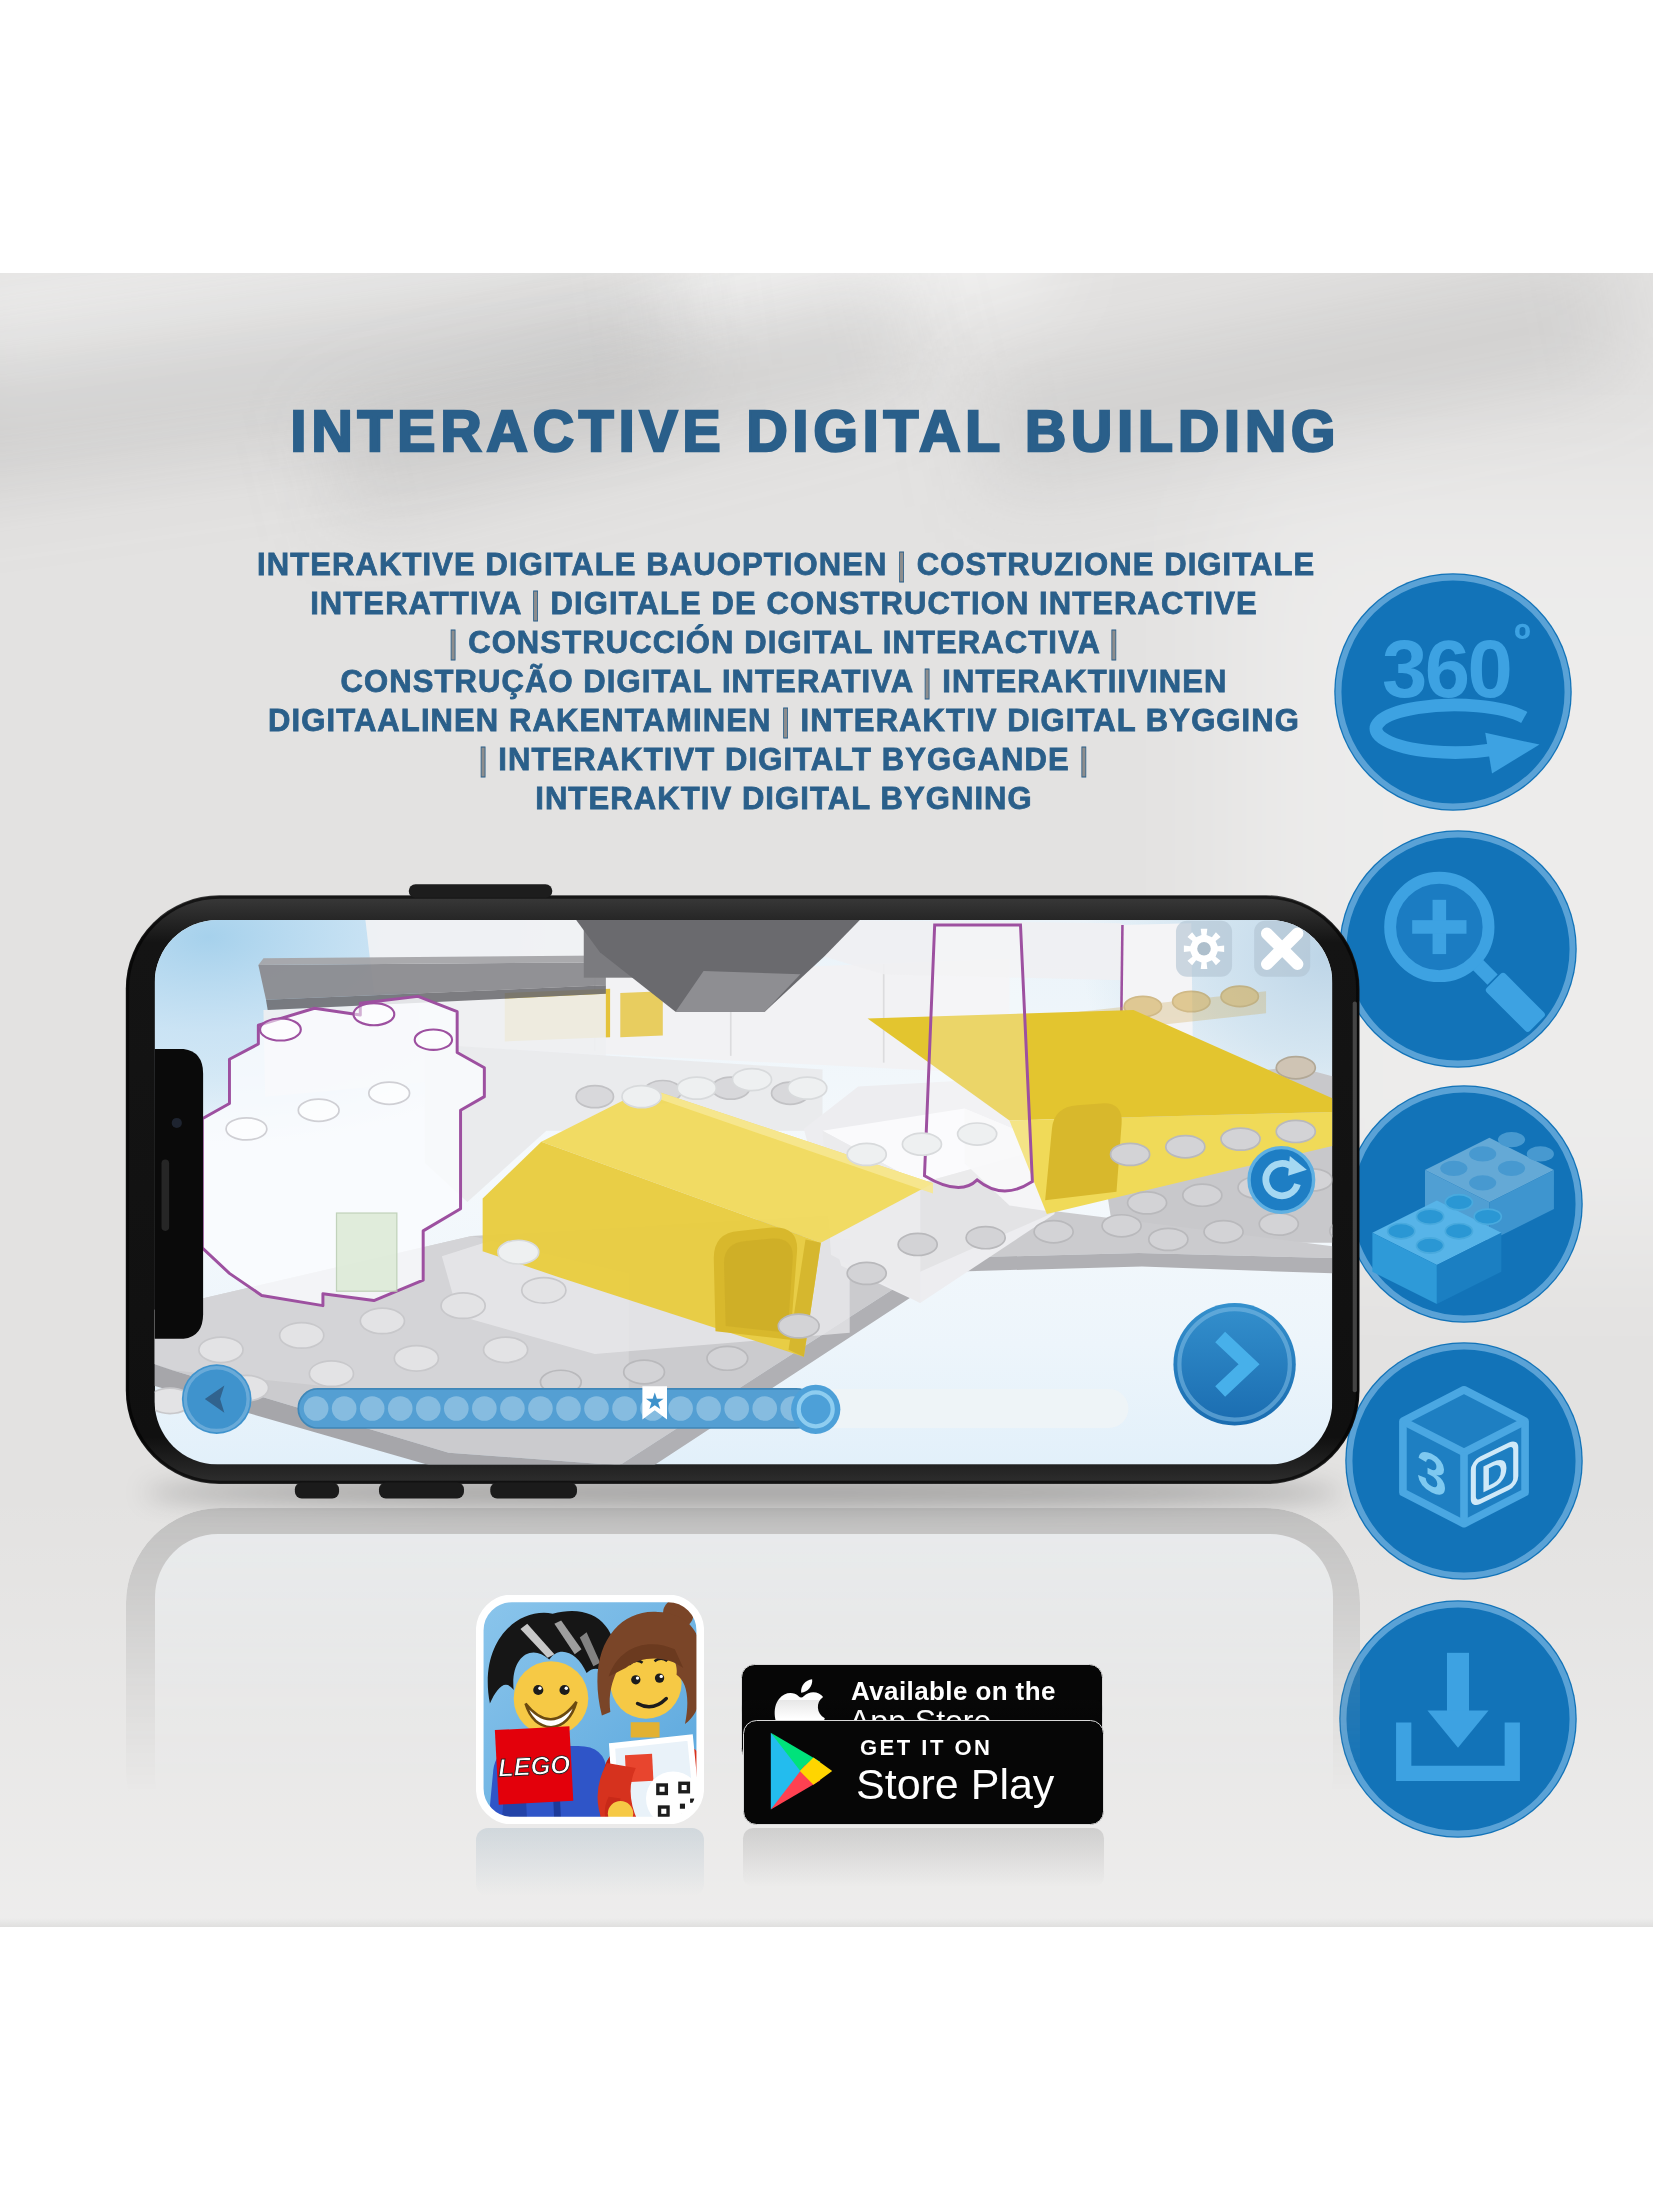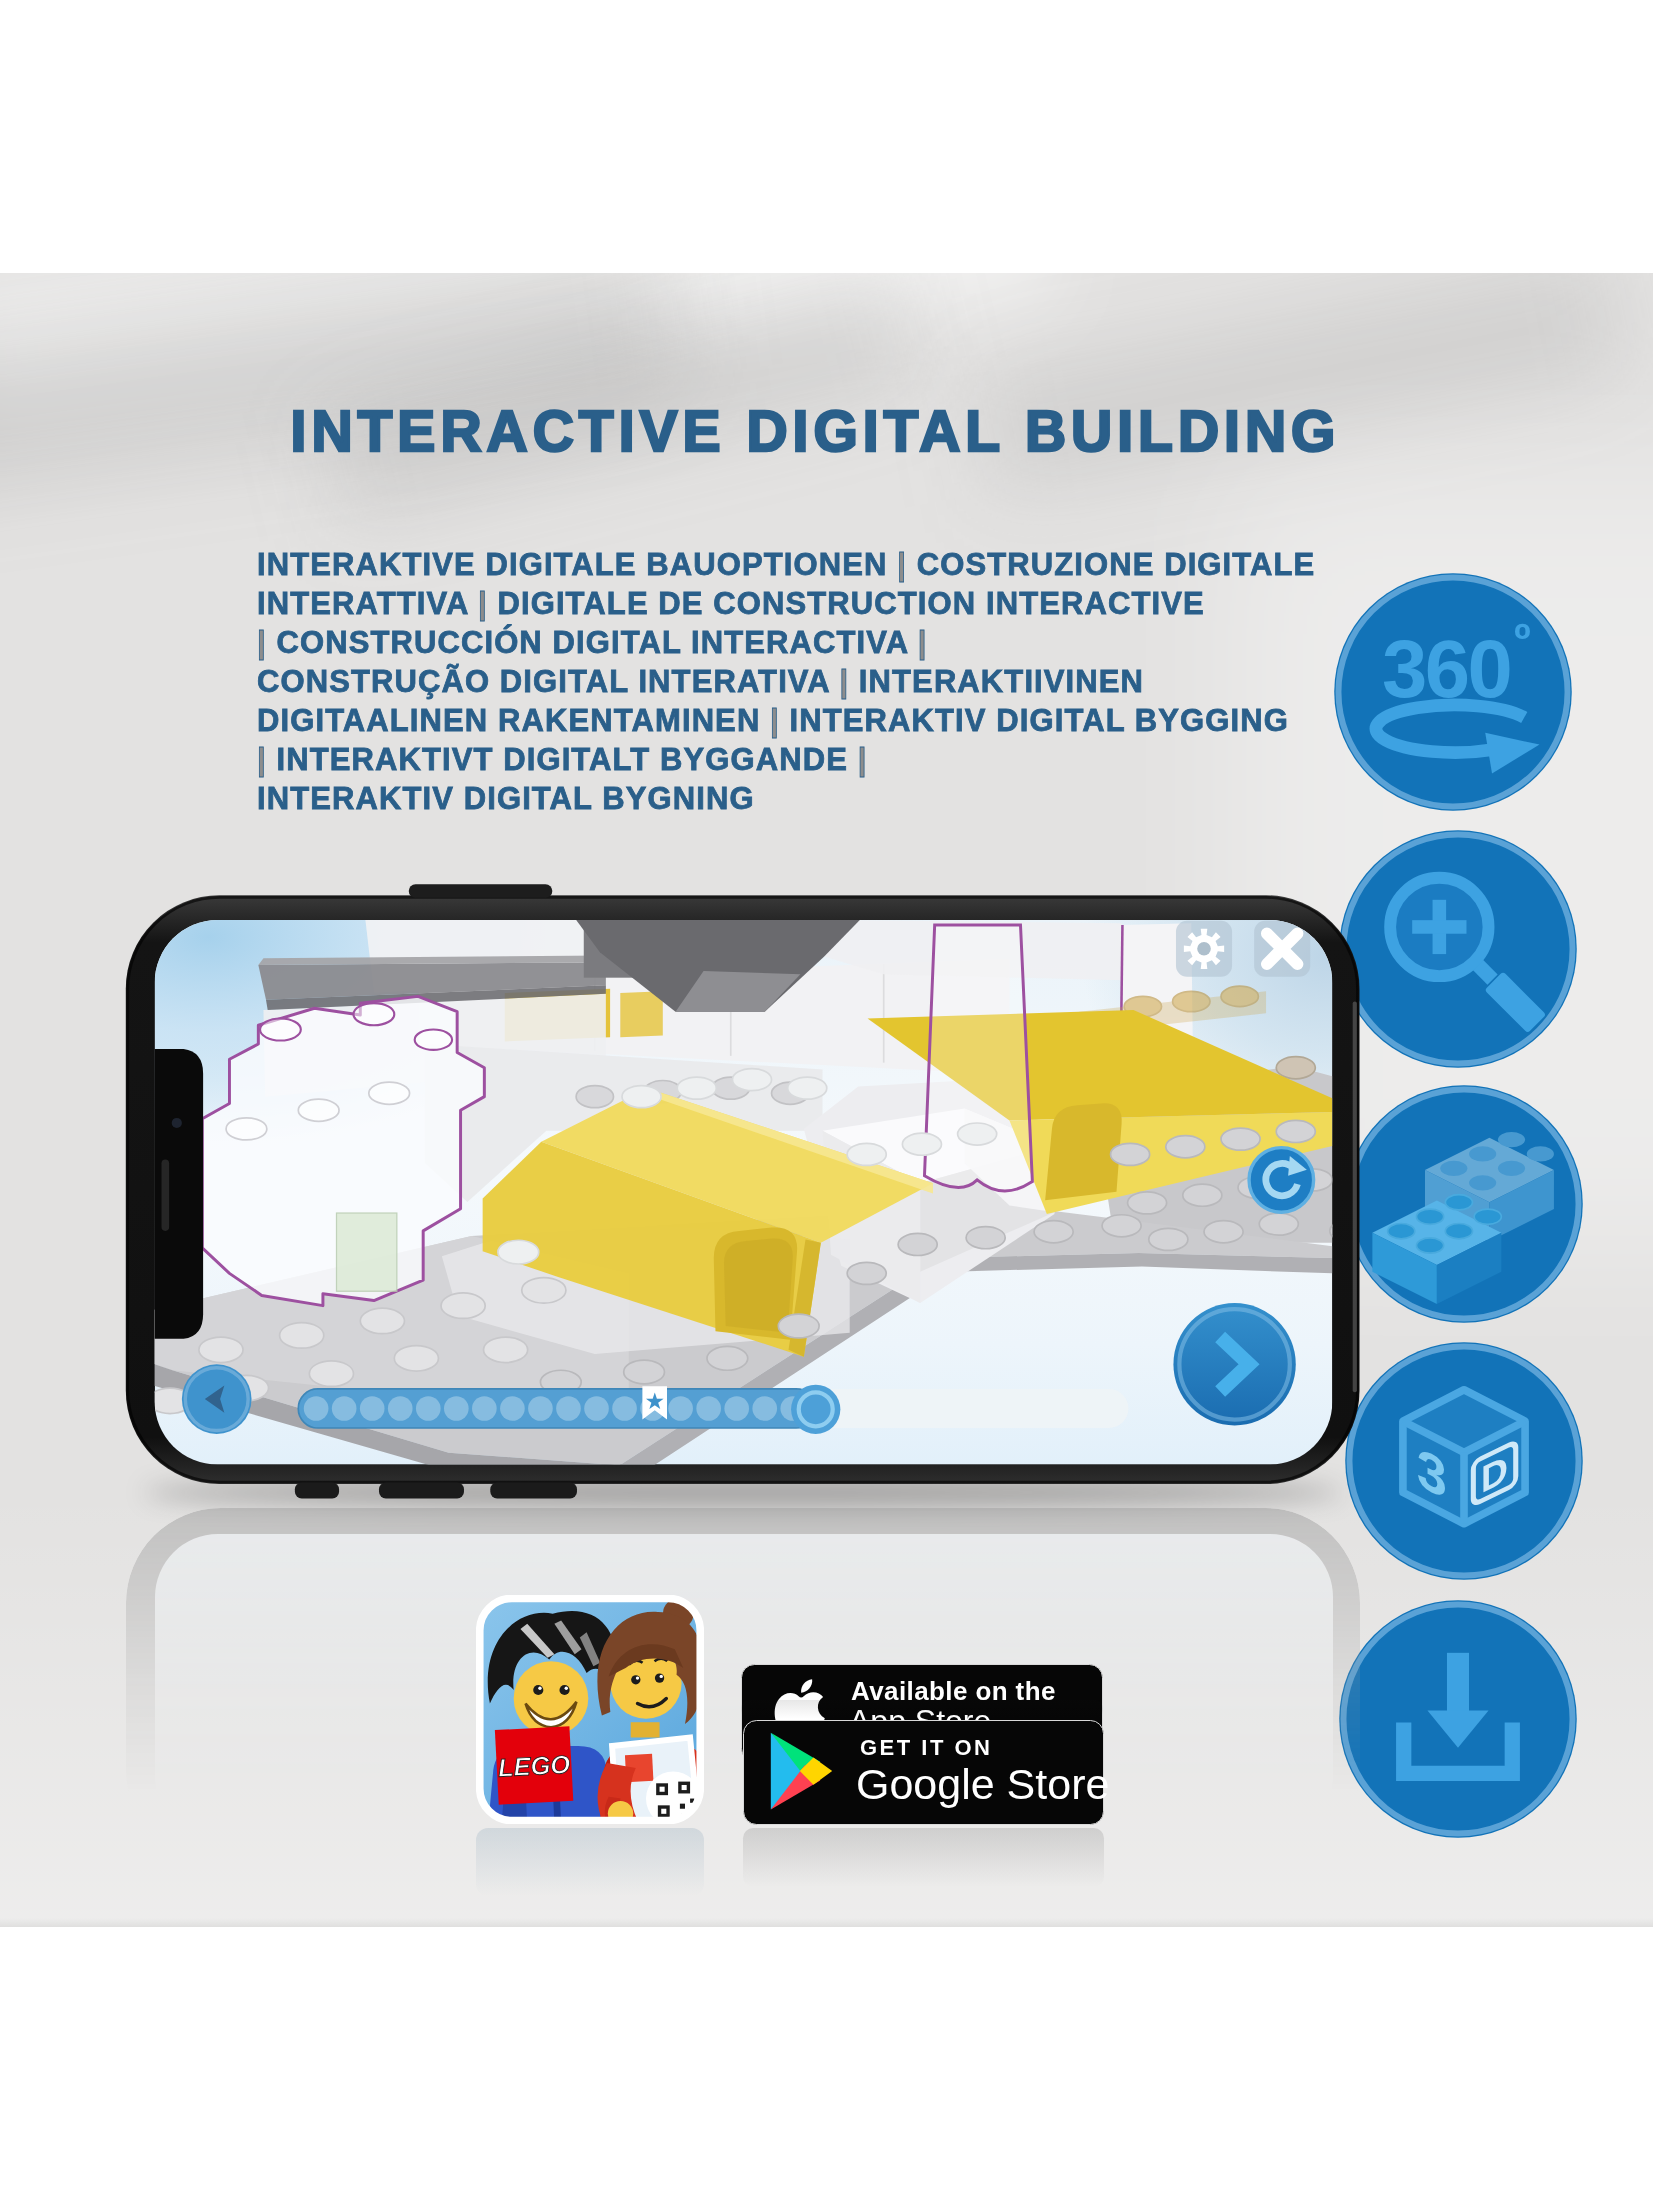--- a/index.html
+++ b/index.html
@@ -20,21 +20,21 @@
 
   <div class="abs" style="left:1232px;top:212px;width:595px;height:765px;background:rgba(255,255,255,0.35);filter:blur(68px);"></div>
 
   <div class="abs" style="left:0;top:1215px;width:1654px;height:442px;background:linear-gradient(180deg,rgba(255,255,255,0.0),rgba(255,255,255,0.38));"></div>
 
   <div class="abs" style="left:0;top:1645px;width:1654px;height:8.5px;background:linear-gradient(180deg,rgba(0,0,0,0),rgba(0,0,0,0.06));"></div>
 </div>
 
 <div class="abs" id="title" style="left:207px;top:397px;width:1217px;text-align:center;font-weight:bold;font-size:57px;line-height:68px;color:#2a5f8a;letter-spacing:5px;white-space:nowrap;-webkit-text-stroke:2.5px #2a5f8a;">INTERACTIVE DIGITAL BUILDING</div>
 
-<div class="abs" id="subtitle" style="left:257px;top:545px;width:1054px;text-align:left;font-weight:bold;font-size:31px;line-height:39px;color:#2a5f8a;letter-spacing:1.1px;-webkit-text-stroke:0.8px #2a5f8a;white-space:nowrap;">
+<div class="abs" id="subtitle" style="left:257px;top:545px;width:1054px;text-align:center;font-weight:bold;font-size:31px;line-height:39px;color:#2a5f8a;letter-spacing:1.1px;-webkit-text-stroke:0.8px #2a5f8a;white-space:nowrap;">
 INTERAKTIVE DIGITALE BAUOPTIONEN <span class="sep">|</span> COSTRUZIONE DIGITALE<br>
 INTERATTIVA <span class="sep">|</span> DIGITALE DE CONSTRUCTION INTERACTIVE<br>
 <span class="sep">|</span> CONSTRUCCIÓN DIGITAL INTERACTIVA <span class="sep">|</span><br>
 CONSTRUÇÃO DIGITAL INTERATIVA <span class="sep">|</span> INTERAKTIIVINEN<br>
 DIGITAALINEN RAKENTAMINEN <span class="sep">|</span> INTERAKTIV DIGITAL BYGGING<br>
 <span class="sep">|</span> INTERAKTIVT DIGITALT BYGGANDE <span class="sep">|</span><br>
 INTERAKTIV DIGITAL BYGNING
 </div>
 <style>.sep{color:#8d8d8d;font-weight:bold;}</style>
 
@@ -452,19 +452,19 @@
 </div>
 
 <div class="abs" style="left:743px;top:1720px;width:361px;height:105px;background:#060606;border-radius:13.6px;border:1.7px solid #d8d8d8;box-sizing:border-box;">
   <svg class="abs" style="left:20.4px;top:10.2px;" width="81" height="81" viewBox="0 0 95 95">
     <polygon points="8,2 8,92 55,47" fill="#23bcee"></polygon>
     <polygon points="8,2 66,36 48,54" fill="#00e27b"></polygon>
     <polygon points="8,92 66,58 48,40" fill="#ff4151"></polygon>
     <polygon points="58,31 80,47 58,63 42,47" fill="#ffd500"></polygon>
   </svg>
   <div class="abs" style="left:116px;top:13.6px;color:#ffffff;font-size:22px;font-weight:bold;letter-spacing:2.5px;white-space:nowrap;">GET IT ON</div>
-  <div class="abs" style="left:112px;top:39px;color:#ffffff;font-size:43px;font-weight:normal;letter-spacing:0px;white-space:nowrap;">Google Store</div>
+  <div class="abs" style="left:112px;top:39px;color:#ffffff;font-size:43px;font-weight:normal;letter-spacing:0px;white-space:nowrap;">Store Play</div>
 </div>
 
 <div class="abs" style="left:741px;top:1700px;width:362px;height:18.7px;background:linear-gradient(180deg,rgba(20,20,20,0.10),rgba(20,20,20,0));border-radius:8.5px;"></div>
 <div class="abs" style="left:743px;top:1828px;width:361px;height:59px;background:linear-gradient(180deg,rgba(20,20,20,0.13),rgba(20,20,20,0));border-radius:10.2px;"></div>
 <div class="abs" style="left:476px;top:1828px;width:228px;height:68px;background:linear-gradient(180deg,rgba(90,130,160,0.18),rgba(90,130,160,0));border-radius:12px;"></div>
 
 
 </body></html>

